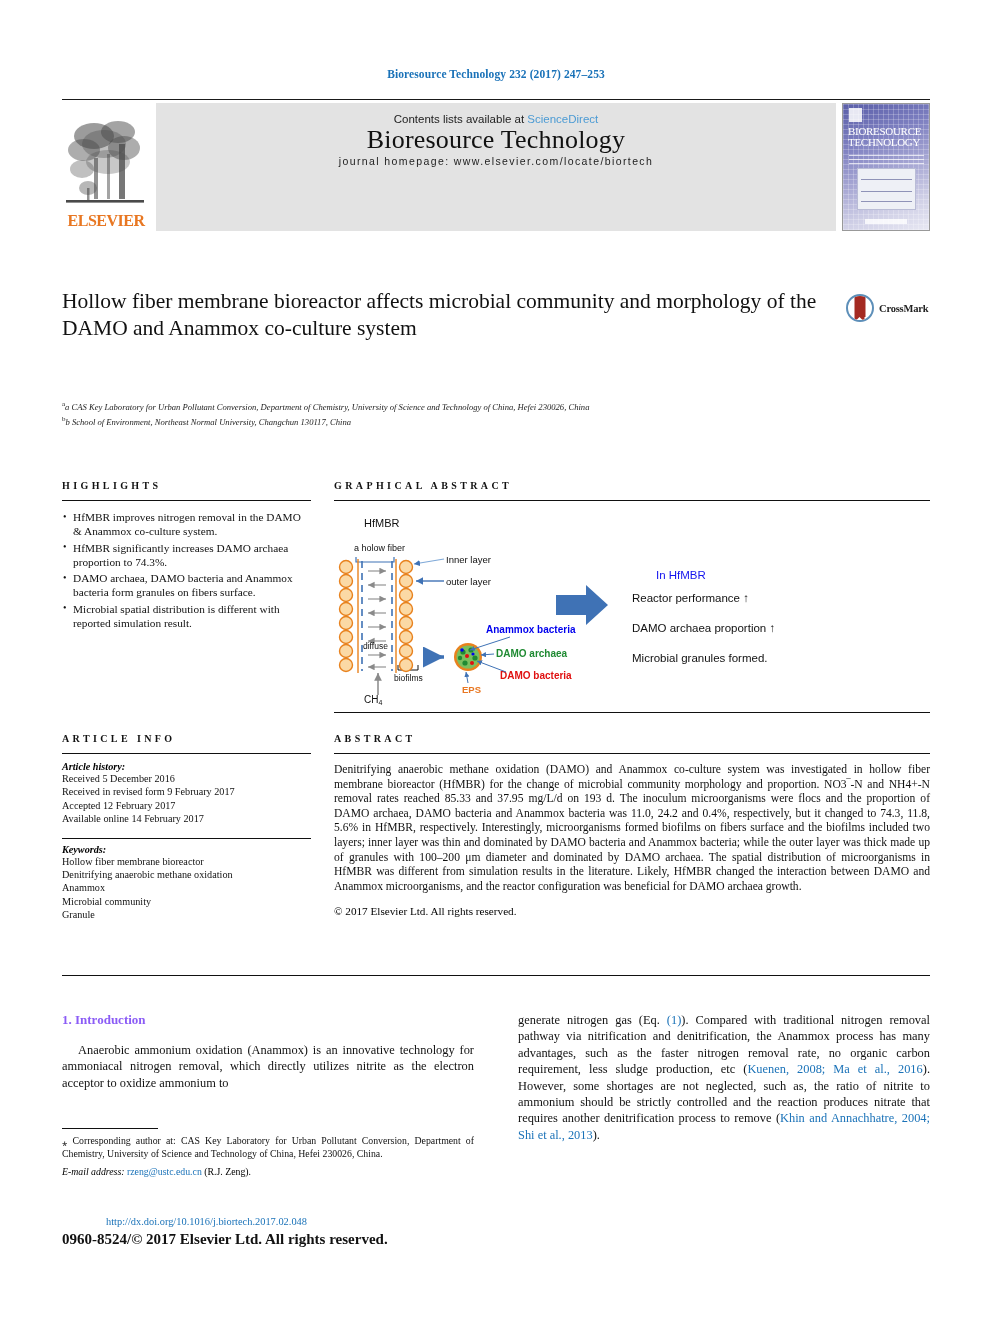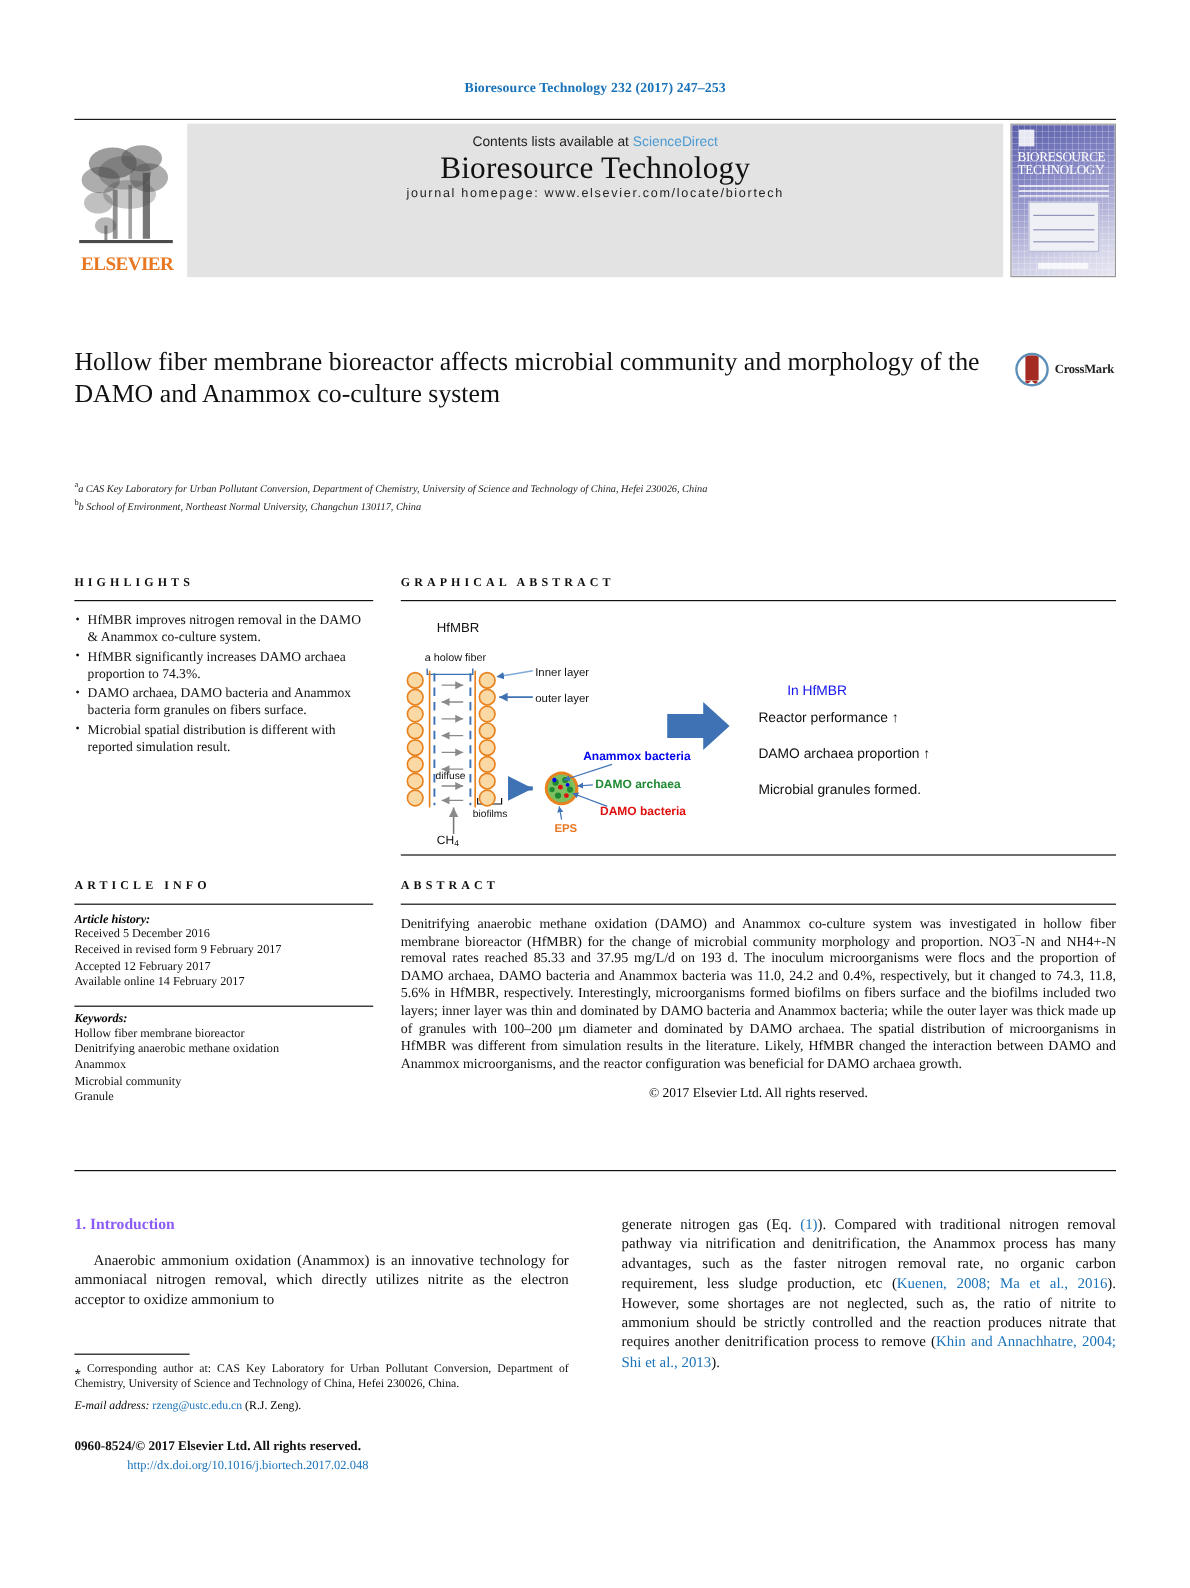--- a/index.html
+++ b/index.html
@@ -156,21 +156,21 @@
   .kw-rule { border-top:1.2px solid #111; margin-top:12px; }
 
   
   #abstract { top:733px; }
   #abstract .hr-thin { margin-top:9px; }
   .abs-body {
     margin-top:9px;
     font-family:"Liberation Serif", serif; font-size:11.6px; line-height:14.6px;
     text-align:justify; color:#111;
   }
-  .abs-rights { margin-top:11px; text-align:center; font-family:"Liberation Serif", serif; font-size:11.2px;}
+  .abs-rights { margin-top:11px; text-align:left; font-family:"Liberation Serif", serif; font-size:11.2px;}
 
   .mid-rule { position:absolute; left:62px; top:975px; width:868px; border-top:1.4px solid #111;}
 
   
   .body-left { position:absolute; left:62px; top:1012px; width:412px;}
   .body-right { position:absolute; left:518px; top:1012px; width:412px;}
   .h2 { font-family:"Liberation Serif", serif; font-weight:700; font-size:13px; color:#8b5cf6; margin:0 0 14px 0;}
   .para {
     font-family:"Liberation Serif", serif; font-size:12.4px; line-height:16.4px;
     text-align:justify; text-indent:16px; color:#111; margin:0 0 6px 0;
@@ -180,21 +180,21 @@
   
   .fn-rule { position:absolute; left:62px; top:1128px; width:96px; border-top:1.1px solid #111;}
   .footnote { position:absolute; left:62px; top:1135px; width:412px;}
   .fn-text {
     font-family:"Liberation Serif", serif; font-size:9.8px; line-height:12.6px;
     text-align:justify; color:#111;
   }
   .fn-email { margin-top:6px; font-family:"Liberation Serif", serif; font-size:9.8px; }
   .fn-email i { font-style:italic; }
   .doi { position:absolute; left:62px; top:1216px; font-family:"Liberation Serif", serif; font-size:10.4px; color:#1a72b8;margin-left:44px;}
-  .issn { position:absolute; left:62px; top:1199px; font-family:"Liberation Serif", serif; font-size:11px; font-weight:700; color:#111;text-align:center;}
+  .issn { position:absolute; left:62px; top:1231px; font-family:"Liberation Serif", serif; font-size:15px; font-weight:700; color:#111;text-align:center;}
 </style>
 </head>
 <body>
 
 <div class="page">
 
   <div class="runhead">Bioresource Technology 232 (2017) 247–253</div>
   <div class="rule-top"></div>
 
   <div class="masthead">

